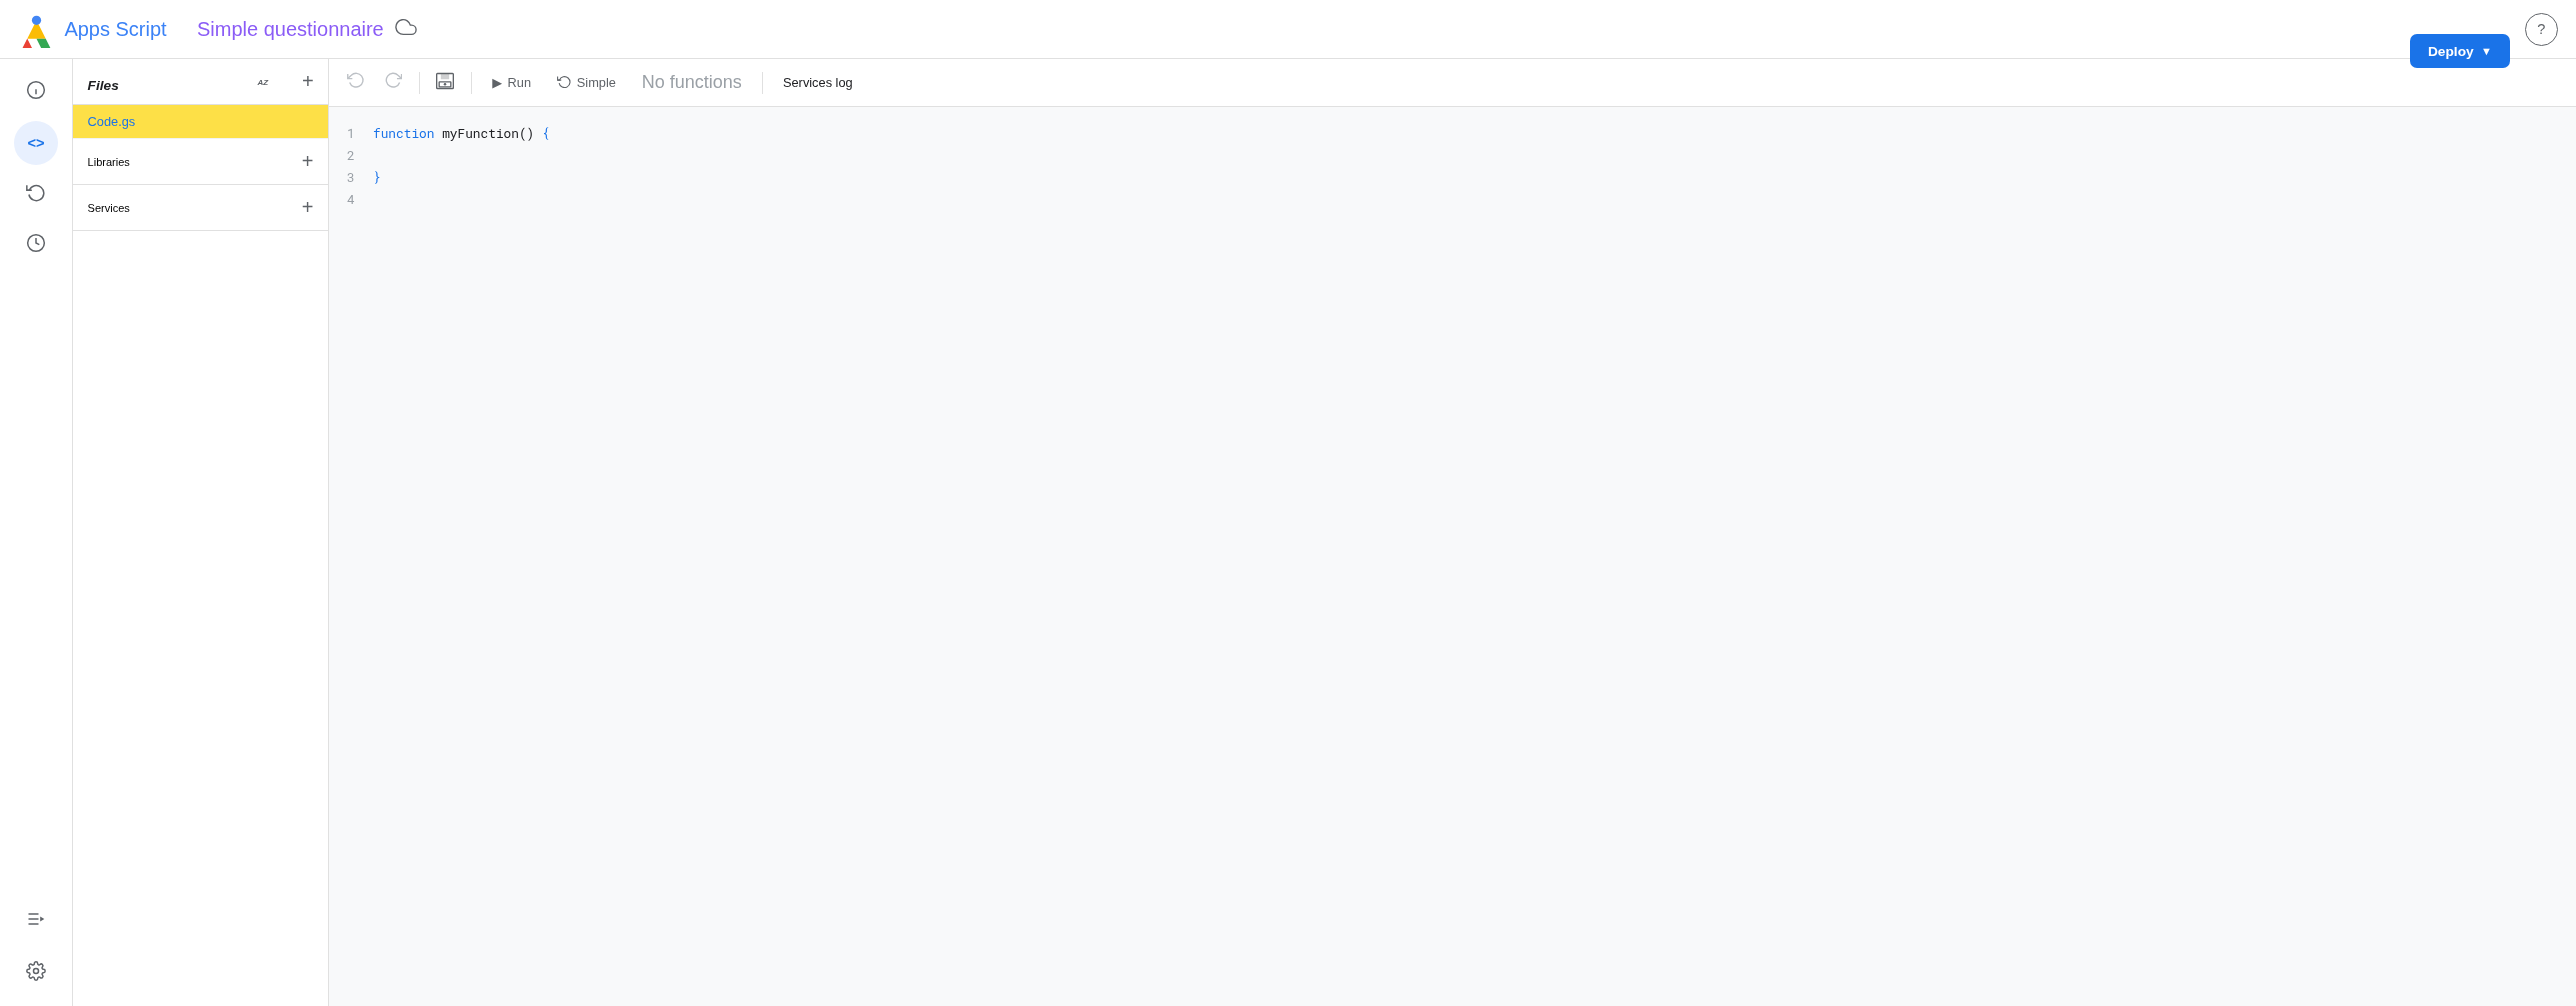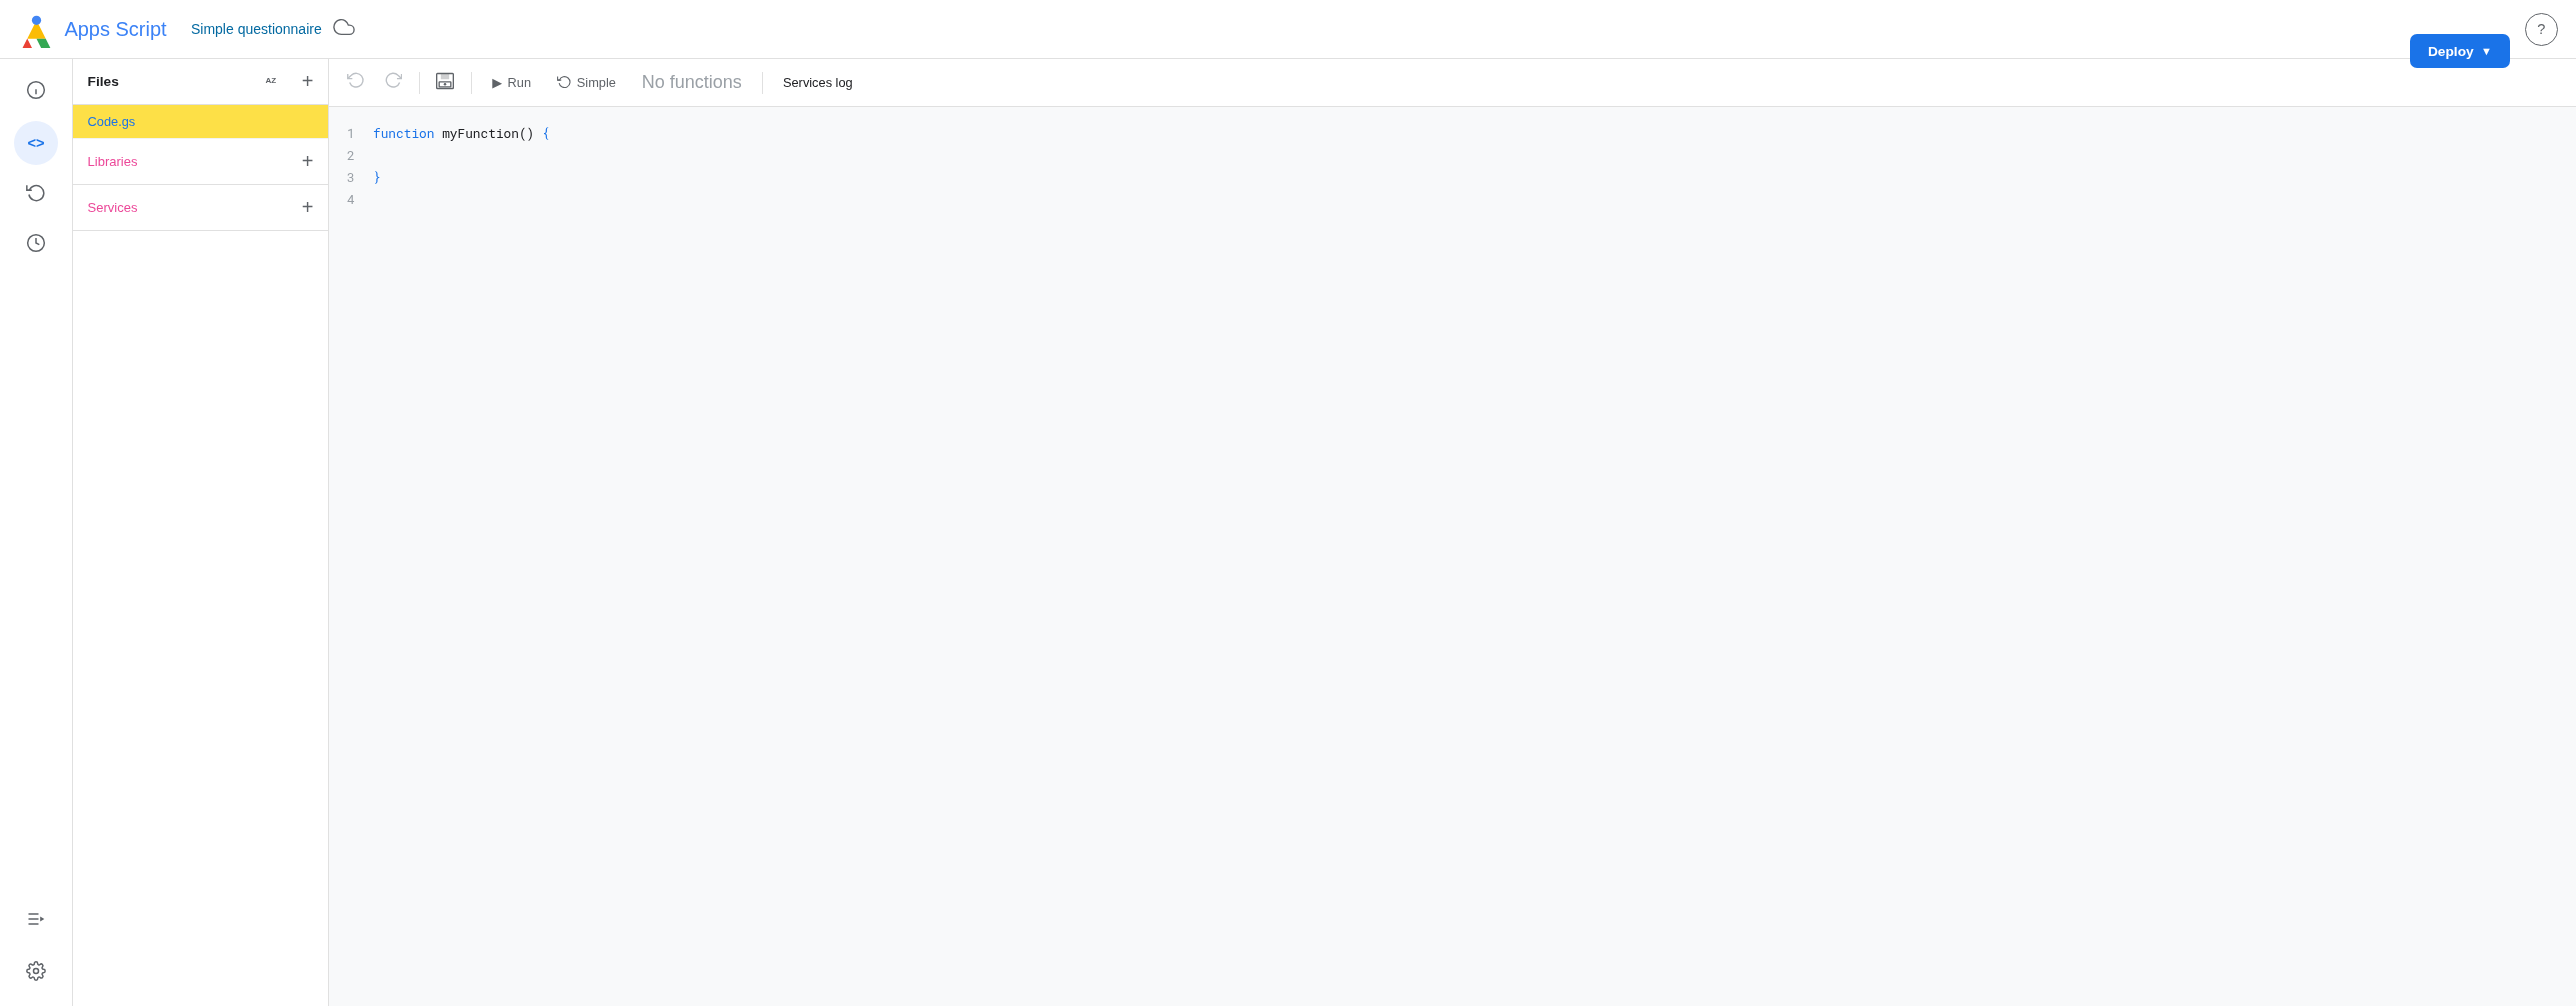--- a/index.html
+++ b/index.html
@@ -6,21 +6,21 @@
     body { font-family: 'Google Sans', Arial, sans-serif; background: #fff; color: #202124; height: 100vh; display: flex; flex-direction: column; }
 
     
     .header {
       display: flex; align-items: center; padding: 0 18.3px; height: 59px;
       border-bottom: 0.9px solid #e0e0e0; flex-shrink: 0;
     }
     .header-logo { display: flex; align-items: center; gap: 9.1px; margin-right: 18.3px; }
     .logo-icon { width: 37px; height: 37px; }
     .header-app-name { font-size: 20px; font-weight: 400; color: #3b82f6; }
-    .header-project-name { font-size: 14px; font-weight: 400; color: #0369a1; margin-left: 6px; }
+    .header-project-name { font-size: 20px; font-weight: 400; color: #8b5cf6; margin-left: 12px; }
     .header-cloud-icon { margin-left: 11px; color: #5f6368; font-size: 18.3px; cursor: pointer; }
     .header-spacer { flex: 1; }
     .deploy-button {
       display: flex; align-items: center; gap: 7.3px;
       background: #1a73e8; color: #fff; border: none; border-radius: 7px;
       padding: 9.1px 18.3px; font-size: 13.7px; font-weight: 600; cursor: pointer; margin-top: 44px;
     }
     .deploy-chevron { font-size: 11px; }
     .help-icon {
       width: 33px; height: 33px; border-radius: 50%; border: 1.8px solid #5f6368;
@@ -44,40 +44,40 @@
     }
     .icon-btn.active { background: #e8f0fe; color: #1a73e8; }
     .icon-spacer { flex: 1; }
 
     
     .files-sidebar {
       width: 256px; border-right: 0.9px solid #e0e0e0;
       display: flex; flex-direction: column; flex-shrink: 0;
     }
     .files-header {
-      display: flex; align-items: center; padding: 11px 14.6px;
-      border-bottom: 0.9px solid #e0e0e0; gap: 8px;
+      display: flex; align-items: flex-end; padding: 11px 14.6px;
+      border-bottom: 0.9px solid #e0e0e0; gap: 16px; font-style: italic;
     }
     .files-header-title { font-size: 13.7px; font-weight: 600; color: #202124; flex: 1; }
     .files-sort-icon { color: #5f6368; font-size: 14.6px; cursor: pointer; margin-right: 10px; }
     .files-add-icon { color: #5f6368; font-size: 20px; cursor: pointer; font-weight: 300; }
 
     .file-item {
       display: flex; align-items: center; padding: 9.1px 14.6px;
       cursor: pointer; border-bottom: 0.9px solid #f1f3f4;
     }
     .file-item.active { background: #fde047; }
     .file-item-name { font-size: 12.8px; color: #1a73e8; }
     .file-item.active .file-item-name { color: #1a73e8; font-weight: 500; }
 
     .section-header {
       display: flex; align-items: center; padding: 11px 14.6px;
       border-bottom: 0.9px solid #e0e0e0; cursor: pointer;
     }
-    .section-header-title { font-size: 13px; font-weight: 400; color: #ec4899; flex: 1; }
+    .section-header-title { font-size: 11px; font-weight: 400; color: #000000; flex: 1; }
     .section-add-icon { color: #5f6368; font-size: 20px; font-weight: 300; cursor: pointer; }
 
     
     .editor-area { flex: 1; display: flex; flex-direction: column; overflow: hidden; }
 
     
     .toolbar {
       display: flex; align-items: center; padding: 0 11px; height: 48px;
       border-bottom: 0.9px solid #e0e0e0; gap: 3.7px; flex-shrink: 0;
     }

